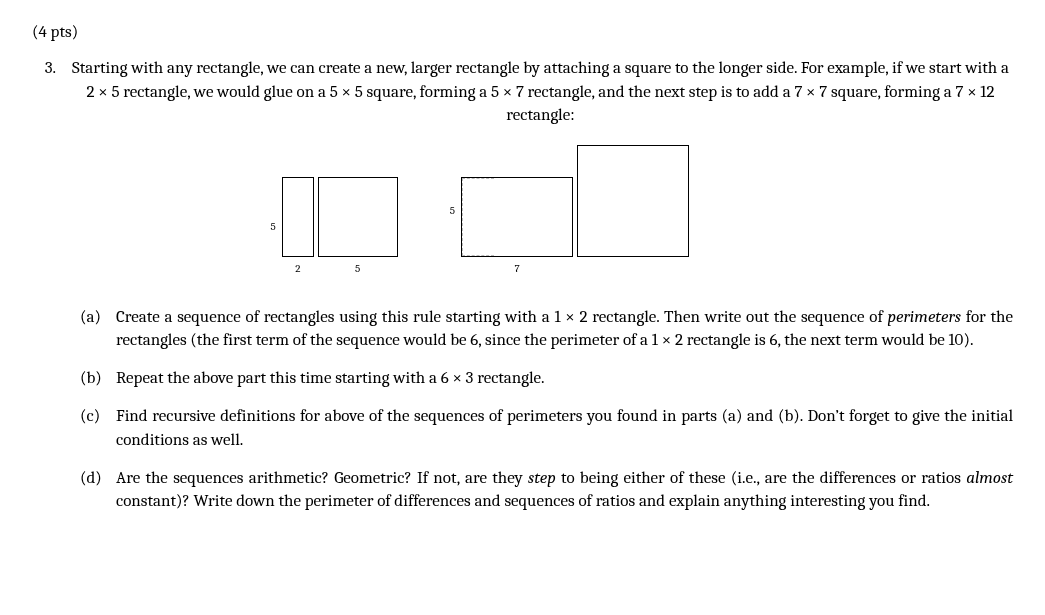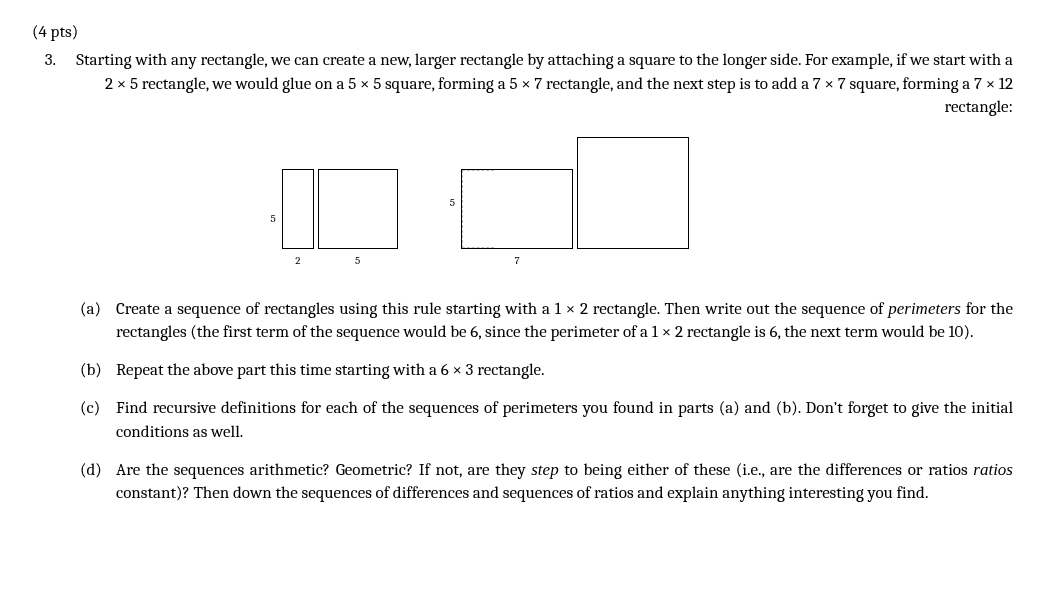--- a/index.html
+++ b/index.html
@@ -7,37 +7,37 @@
     font-size: 17px;
     line-height: 1.4;
     color: #000;
     background: #fff;
     margin: 0;
     padding: 20px 32px 24px 32px;
     width: 1045px;
     box-sizing: border-box;
   }
   .points {
-    margin-bottom: 4px;
+    margin-bottom: 12px;
   }
   .problem {
     display: flex;
     gap: 12px;
     margin-bottom: 16px;
   }
   .problem-number {
     flex: 0 0 auto;
     width: 24px;
     text-align: right;
   }
   .problem-body {
     flex: 1;
   }
   .stem {
-    text-align: right;
+    text-align: center;
     margin-bottom: 18px;
   }
   
   .diagram-row {
     display: flex;
     align-items: flex-end;
     column-gap: 52px;
     margin: 0 auto 28px auto;
   }
   .dgroup {
@@ -89,21 +89,21 @@
   .subpart .letter {
     flex: 0 0 auto;
     width: 26px;
   }
   .subpart .text {
     flex: 1;
   }
   .subpart.justify .text {
     text-align: justify;
   }
-  .ital { font-style: italic; font-family: Liberation Serif, serif; }
+  .ital { font-style: italic; }
 </style>
 </head>
 <body>
 
 <div class="points">(4 pts)</div>
 
 <div class="problem">
   <div class="problem-number">3.</div>
   <div class="problem-body">
 
@@ -157,26 +157,26 @@
         </div>
       </div>
 
       <div class="subpart">
         <div class="letter">(b)</div>
         <div class="text">Repeat the above part this time starting with a 6 × 3 rectangle.</div>
       </div>
 
       <div class="subpart justify">
         <div class="letter">(c)</div>
-        <div class="text">Find recursive definitions for each of the sequences of perimeters you found in parts (a) and (b). Don’t forget to give the initial conditions as well.</div>
+        <div class="text">Find recursive definitions for above of the sequences of perimeters you found in parts (a) and (b). Don’t forget to give the initial conditions as well.</div>
       </div>
 
       <div class="subpart justify">
         <div class="letter">(d)</div>
         <div class="text">
-          <span>Are the sequences arithmetic? Geometric? If not, are they </span><span class="ital">step</span><span> to being either of these (i.e., are the differences or ratios </span><span class="ital">ratios</span><span> constant)? Then down the sequences of differences and sequences of ratios and explain anything interesting you find.</span>
+          <span>Are the sequences arithmetic? Geometric? If not, are they </span><span class="ital">step</span><span> to being either of these (i.e., are the differences or ratios </span><span class="ital">almost</span><span> constant)? Write down the perimeter of differences and sequences of ratios and explain anything interesting you find.</span>
         </div>
       </div>
 
     </div>
 
   </div>
 </div>
 
 </body></html>

